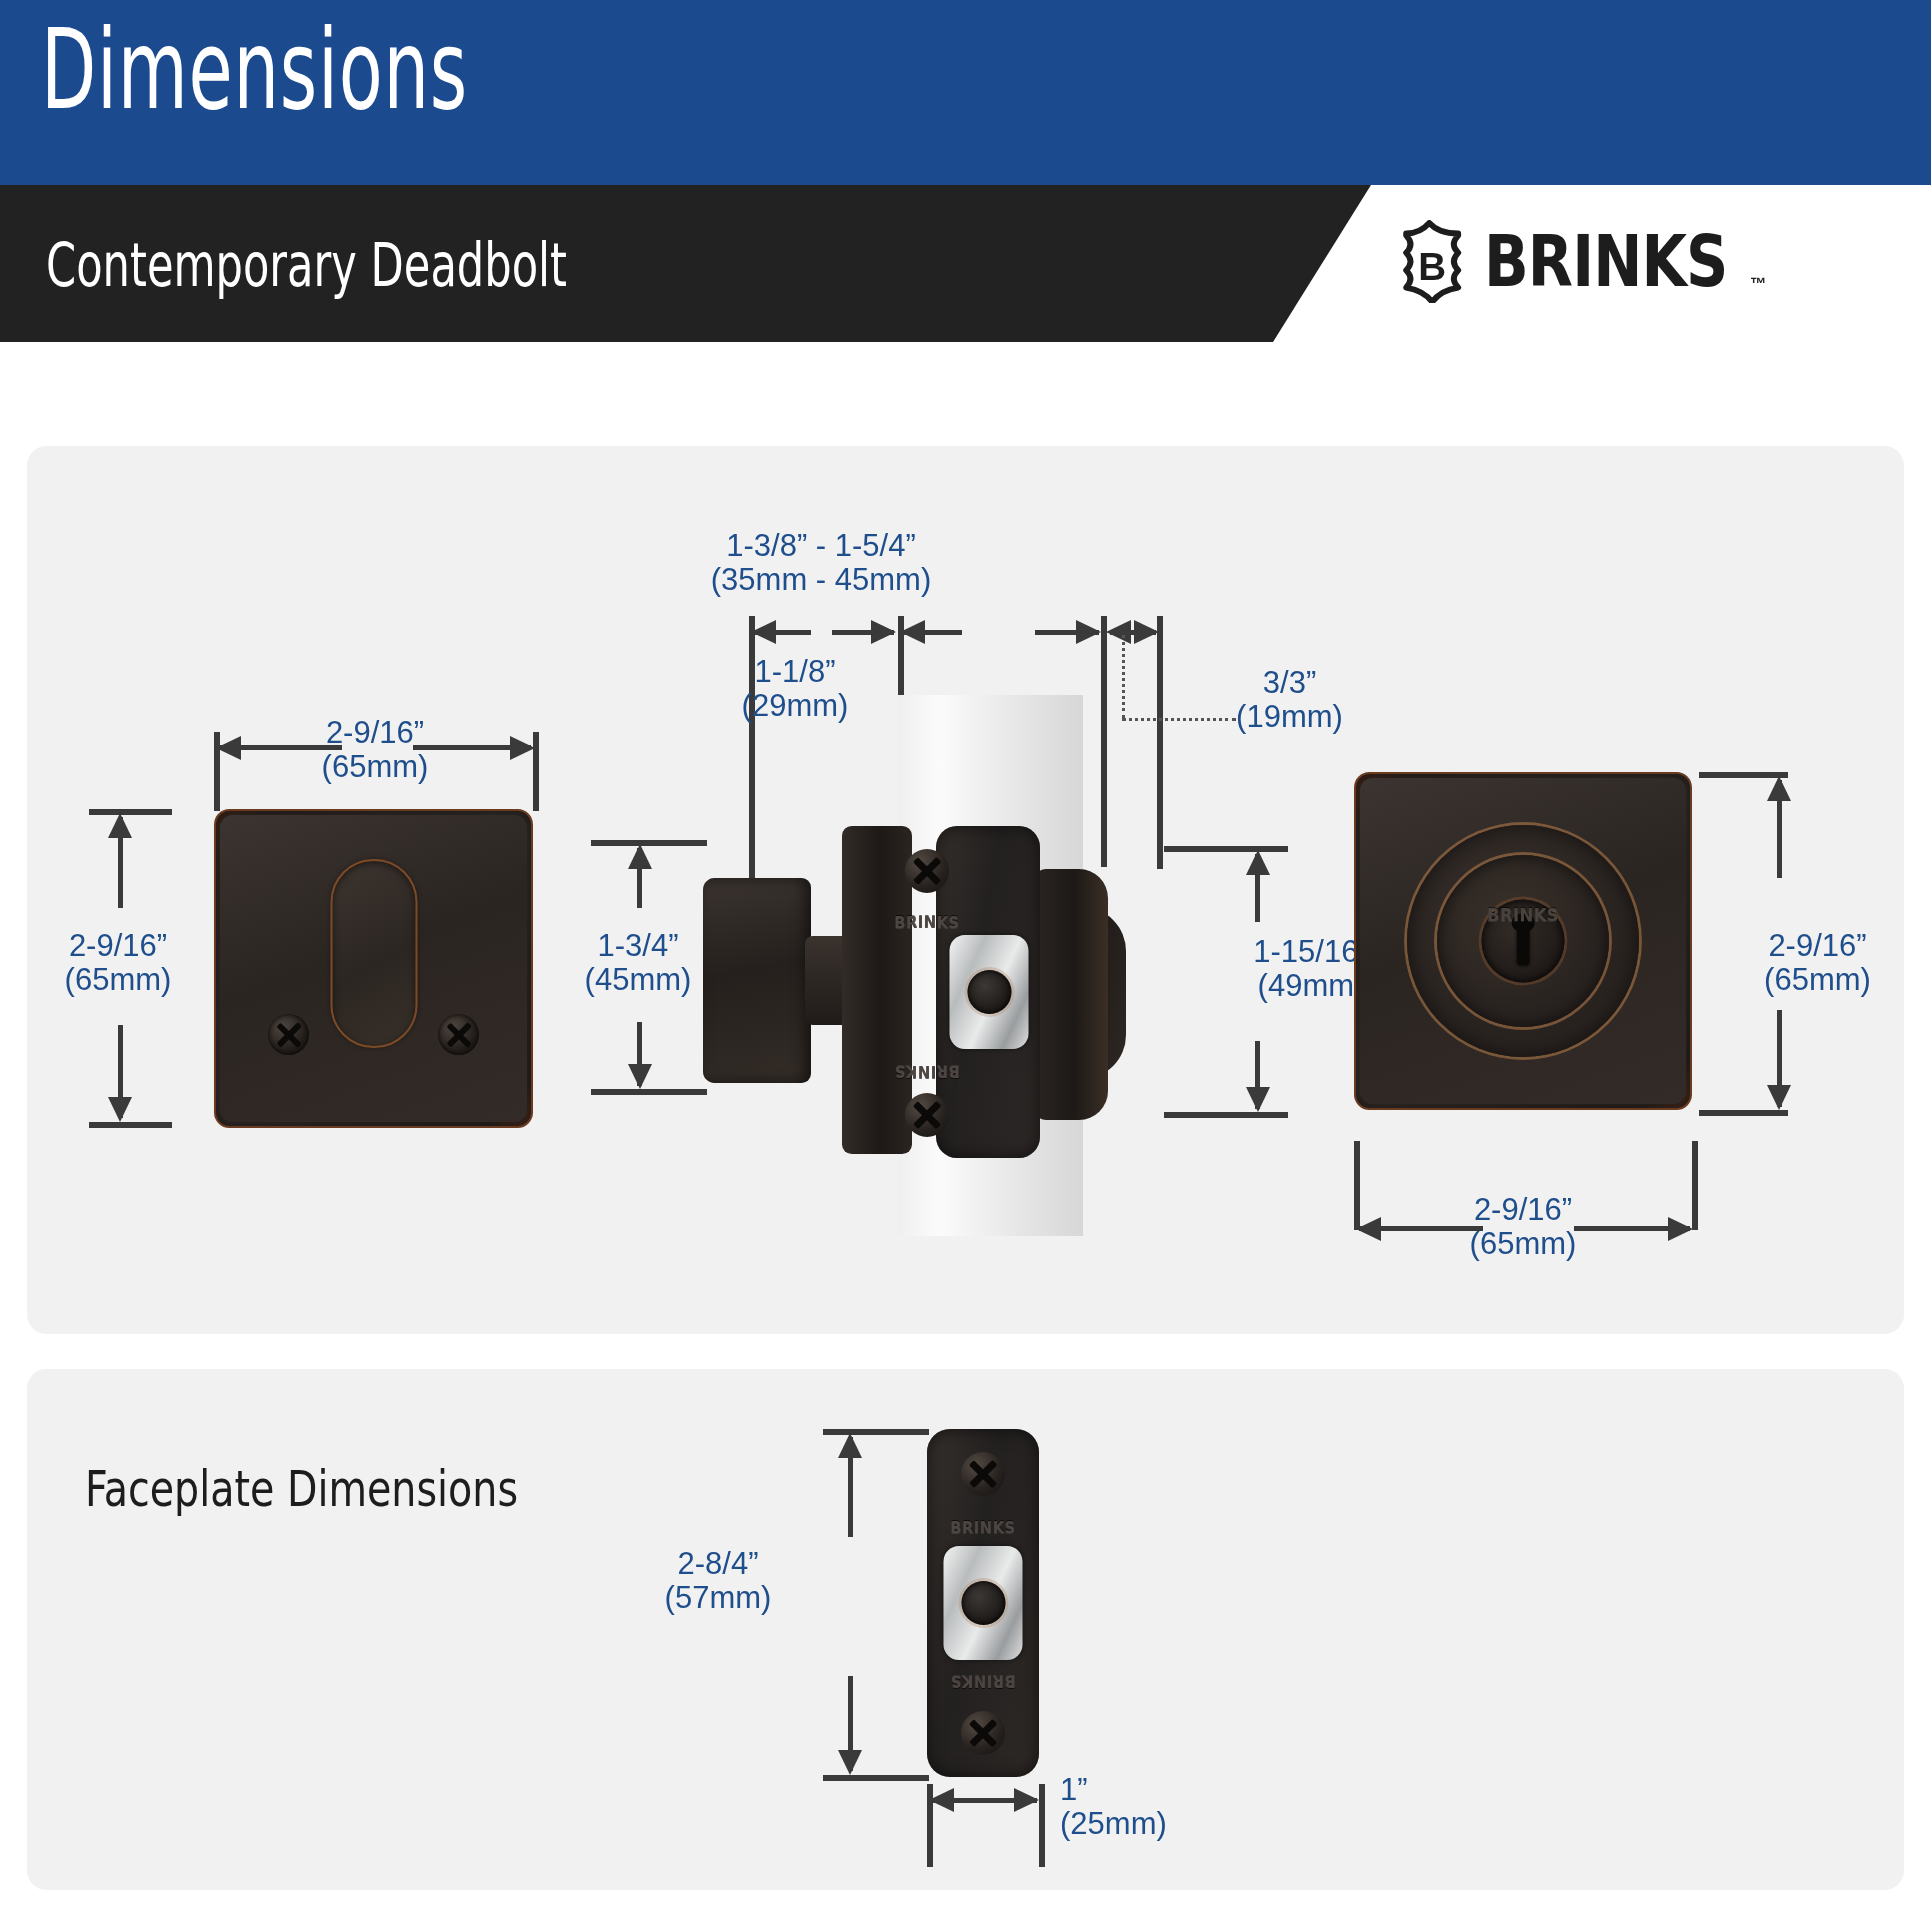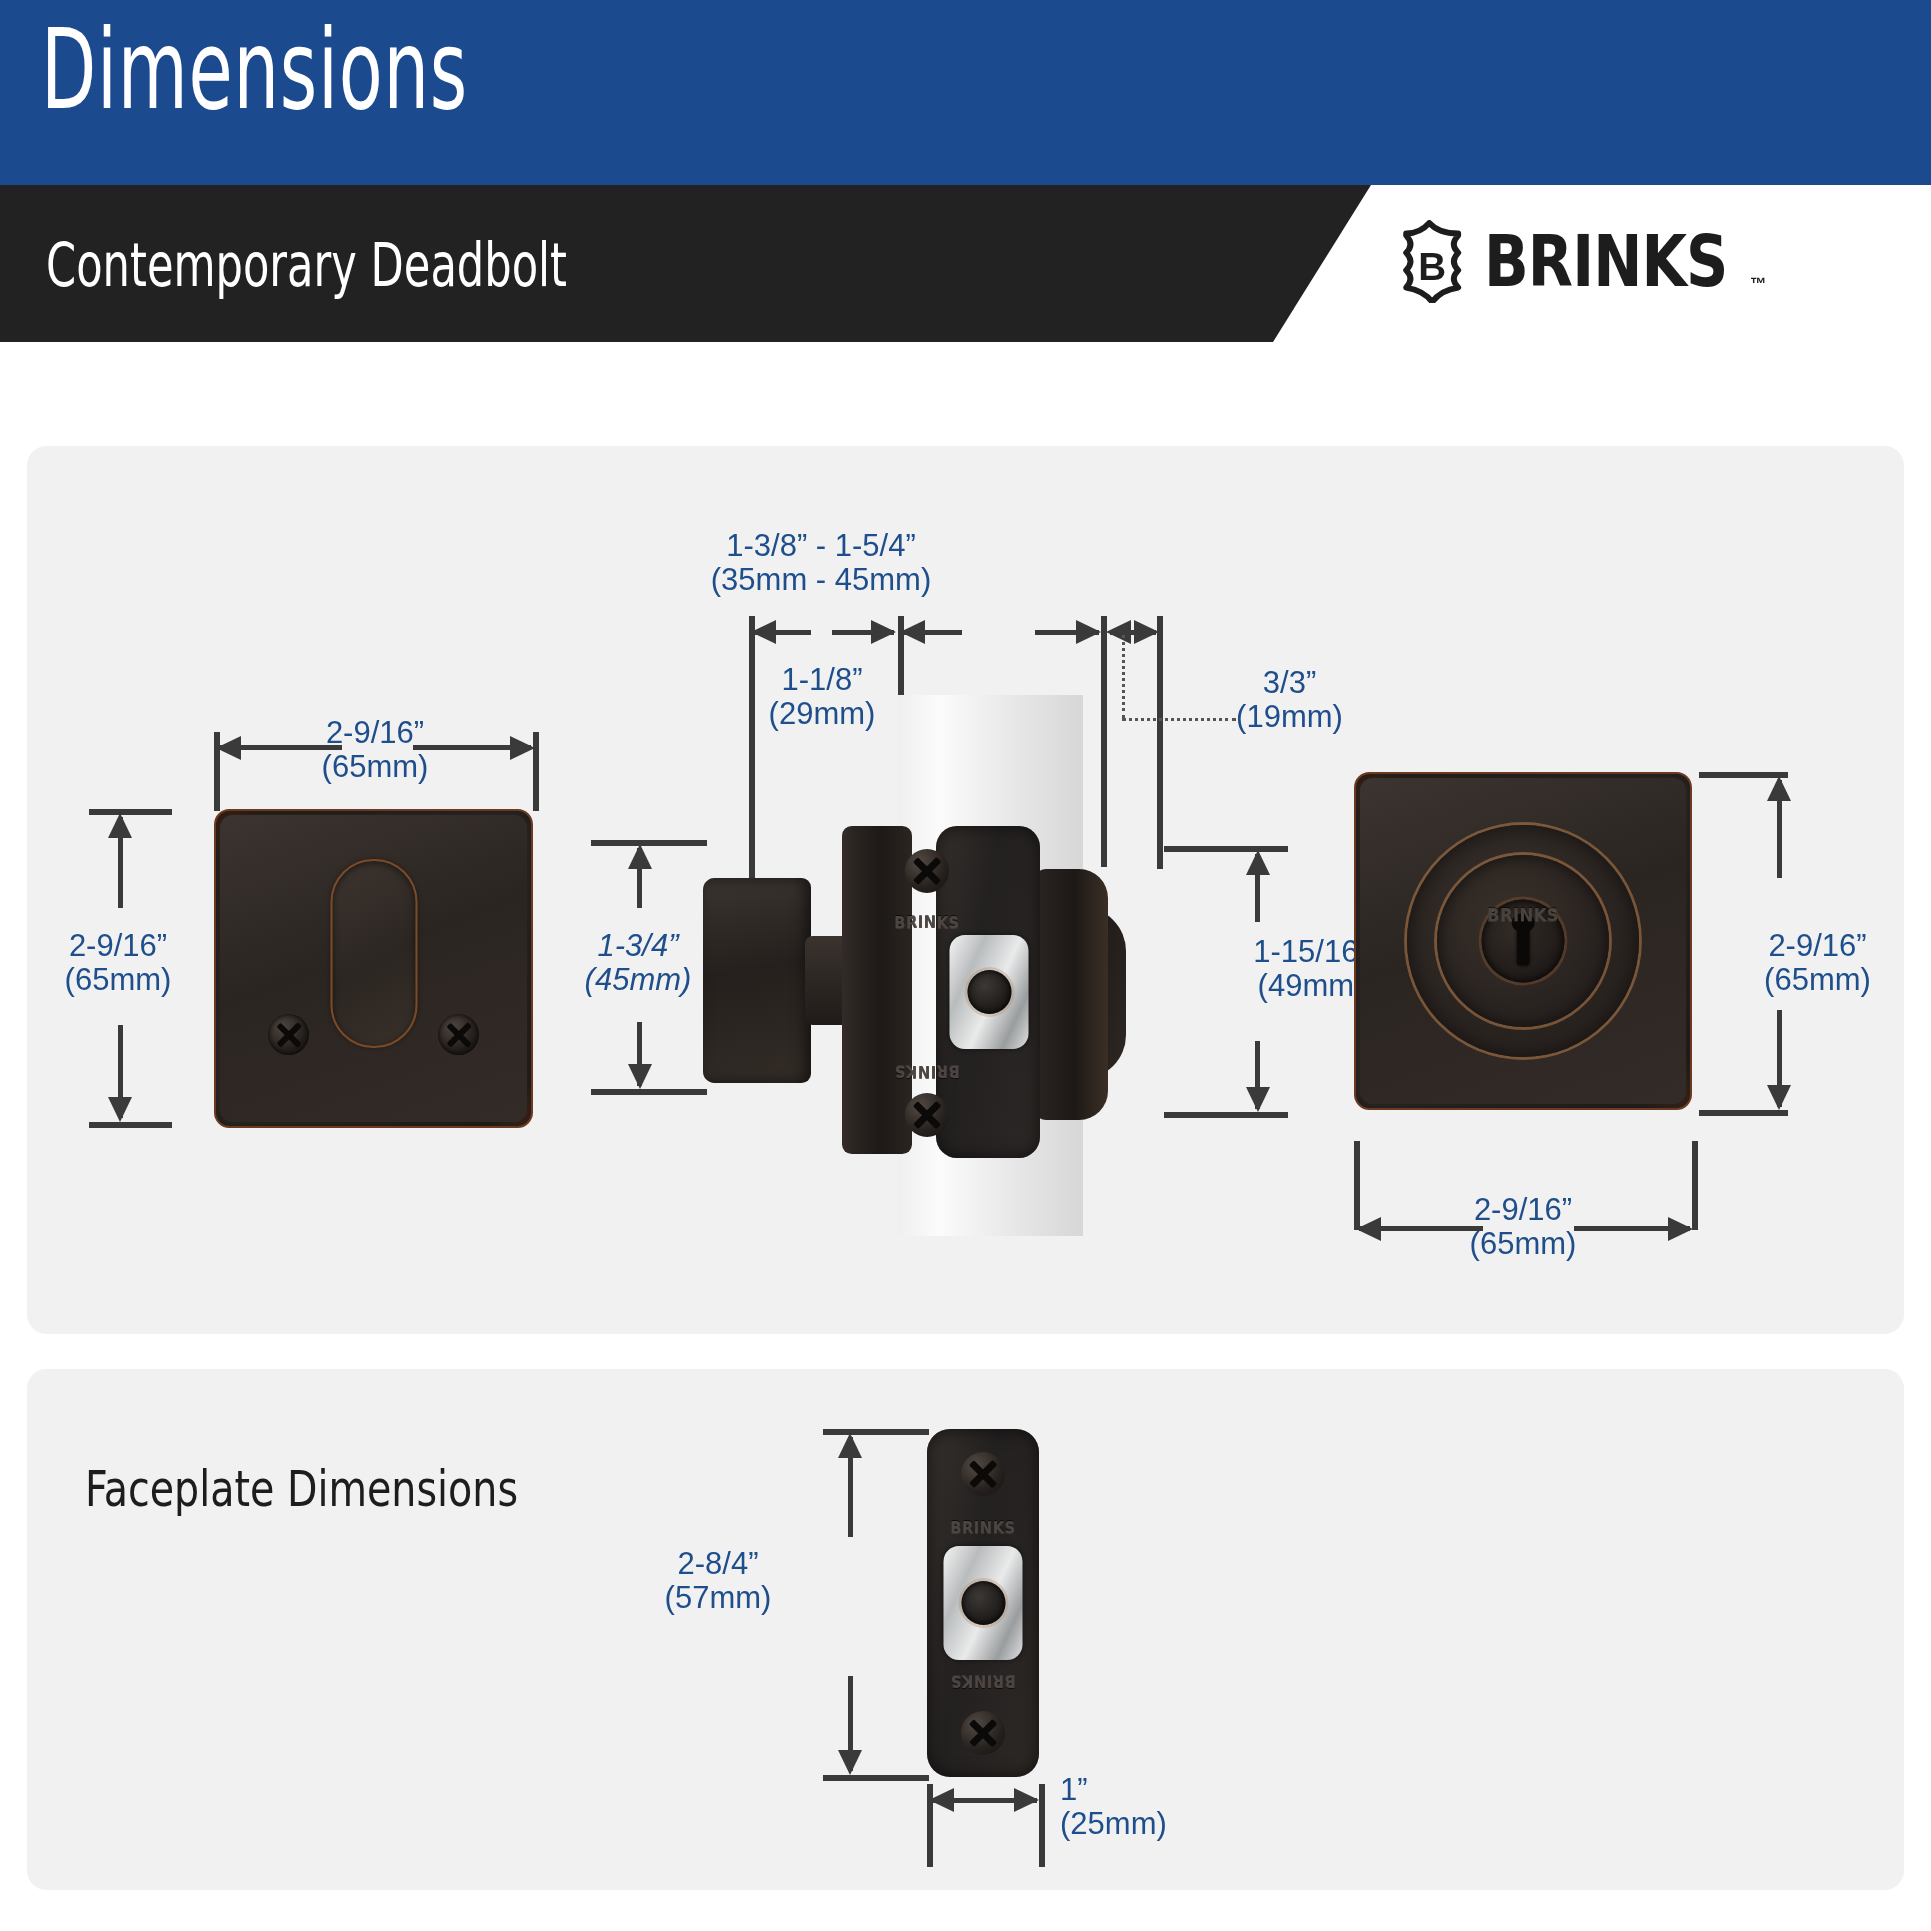--- a/index.html
+++ b/index.html
@@ -325,21 +325,21 @@
 <div class="dline hline" style="left:904px; top:630px; width:58px;"></div>
 <div class="arrow arrow-l" style="left:900px; top:620px;"></div>
 <div class="dline hline" style="left:1035px; top:630px; width:64px;"></div>
 <div class="arrow arrow-r" style="left:1076px; top:620px;"></div>
 
 <div class="tick-v" style="left:749px; top:616px; height:263px;"></div>
 <div class="dline hline" style="left:755px; top:630px; width:56px;"></div>
 <div class="arrow arrow-l" style="left:751px; top:620px;"></div>
 <div class="dline hline" style="left:832px; top:630px; width:62px;"></div>
 <div class="arrow arrow-r" style="left:871px; top:620px;"></div>
-<div class="dim l2" style="left:687px; top:655px; width:270px;margin-top:8px;">
+<div class="dim l2" style="left:660px; top:655px; width:270px;">
   <span>1-1/8”</span><br>
   <span>(29mm)</span>
 </div>
 
 <div class="tick-v" style="left:1157px; top:616px; height:253px;"></div>
 <div class="dline hline" style="left:1110px; top:630px; width:46px;"></div>
 <div class="arrow arrow-l" style="left:1106px; top:620px;"></div>
 <div class="arrow arrow-r" style="left:1134px; top:620px;"></div>
 <div class="dotted-v" style="left:1122px; top:635px; height:83px;"></div>
 <div class="dotted-h" style="left:1122px; top:718px; width:114px;"></div>
@@ -347,21 +347,21 @@
   <span>3/3”</span><br>
   <span>(19mm)</span>
 </div>
 
 <div class="tick-h" style="left:591px; top:840px; width:116px;"></div>
 <div class="tick-h" style="left:591px; top:1089px; width:116px;"></div>
 <div class="dline vline" style="left:637px; top:848px; width:4.8px; height:60px;"></div>
 <div class="arrow arrow-u" style="left:628px; top:844px;"></div>
 <div class="dline vline" style="left:637px; top:1022px; width:4.8px; height:64px;"></div>
 <div class="arrow arrow-d" style="left:628px; top:1064px;"></div>
-<div class="dim l2" style="left:556px; top:929px; width:164px;font-style:italic;">
+<div class="dim l2" style="left:556px; top:929px; width:164px;">
   <span>1-3/4”</span><br>
   <span>(45mm)</span>
 </div>
 
 <div class="tick-h" style="left:1164px; top:846px; width:124px;"></div>
 <div class="tick-h" style="left:1164px; top:1112px; width:124px;"></div>
 <div class="dline vline" style="left:1255px; top:854px; width:4.8px; height:68px;"></div>
 <div class="arrow arrow-u" style="left:1246px; top:850px;"></div>
 <div class="dline vline" style="left:1255px; top:1041px; width:4.8px; height:68px;"></div>
 <div class="arrow arrow-d" style="left:1246px; top:1087px;"></div>

